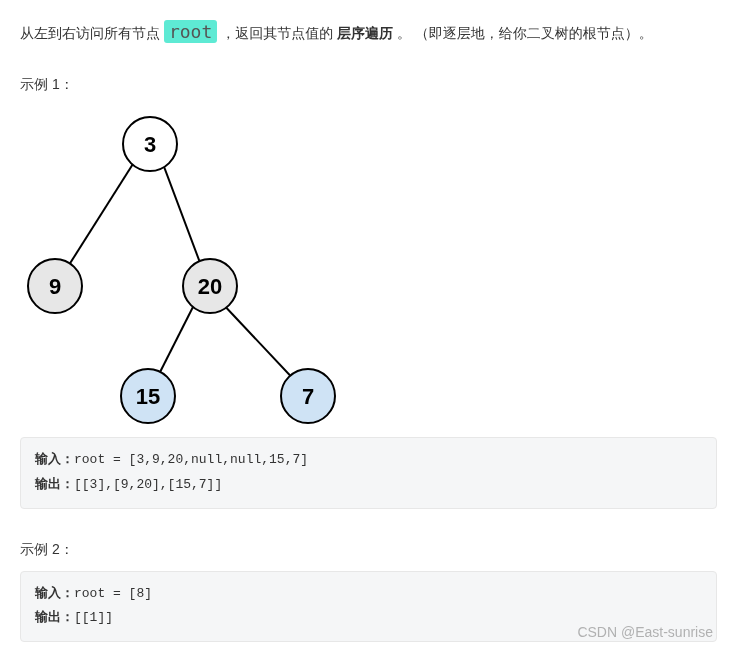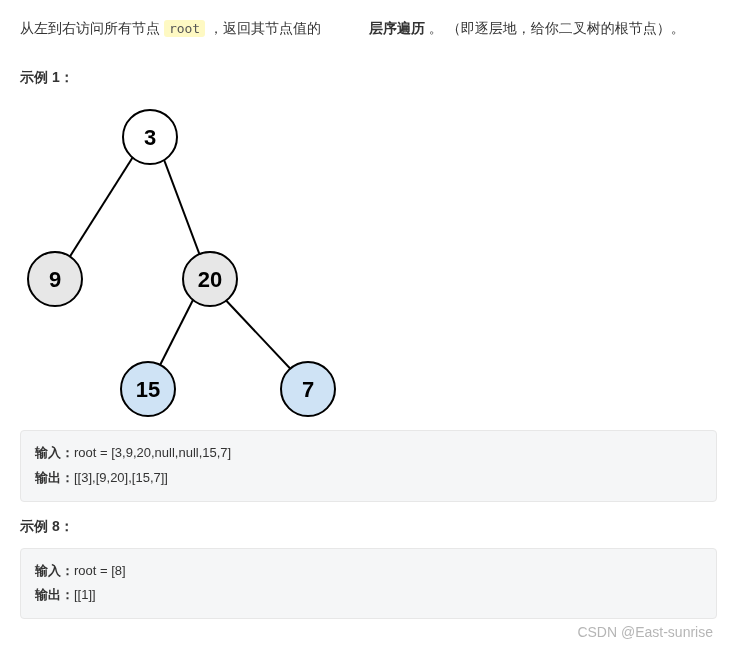--- a/index.html
+++ b/index.html
@@ -10,44 +10,44 @@
       font-size: 14px;
       color: #333;
       background: #fff;
       width: 737px;
     }
     .intro-line {
       line-height: 1.8;
       margin-bottom: 28px;
     }
     .inline-code {
-      background: #fef9c3;
+      background: #5eead4;
       padding: 1px 5px;
       border-radius: 3px;
       font-family: "SFMono-Regular", Consolas, monospace;
-      font-size: 13px;
+      font-size: 18px;
       color: #555;
     }
-    .bold { font-weight: 700; margin-left: 44px; }
+    .bold { font-weight: 700; }
     .example-heading {
-      font-weight: 700;
+      font-weight: 400;
       font-size: 14px;
       margin: 10px 0 12px 0;
     }
     .tree-svg-wrap { margin: 0 0 8px 0; }
     .codeblock {
       background: #f5f6f7;
       border: 1px solid #e7e7e7;
       border-radius: 4px;
       padding: 10px 14px;
-      font-family: Liberation Sans, sans-serif;
+      font-family: Liberation Mono, monospace;
       font-size: 13px;
       line-height: 1.9;
       color: #333;
-      margin-bottom: 16px;
+      margin-bottom: 32px;
       white-space: pre-wrap;
     }
     .codeblock .lbl { font-weight: 700; }
     .watermark {
       position: fixed;
       right: 24px;
       bottom: 8px;
       font-size: 14px;
       color: rgba(120,120,120,0.55);
       pointer-events: none;
@@ -83,18 +83,18 @@
     <text x="128" y="298" text-anchor="middle" font-size="22" font-weight="700" fill="#000">15</text>
 
     <circle cx="288" cy="290" r="27" fill="#cfe3f5" stroke="#000" stroke-width="2"></circle>
     <text x="288" y="298" text-anchor="middle" font-size="22" font-weight="700" fill="#000">7</text>
   </svg>
 </div>
 
 <div class="codeblock"><span class="lbl">输入：</span><span>root = [3,9,20,null,null,15,7]</span>
 <span class="lbl">输出：</span><span>[[3],[9,20],[15,7]]</span></div>
 
-<div class="example-heading">示例 8：</div>
+<div class="example-heading">示例 2：</div>
 
 <div class="codeblock"><span class="lbl">输入：</span><span>root = [8]</span>
 <span class="lbl">输出：</span><span>[[1]]</span></div>
 
 <div class="watermark">CSDN @East-sunrise</div>
 
 </body></html>

